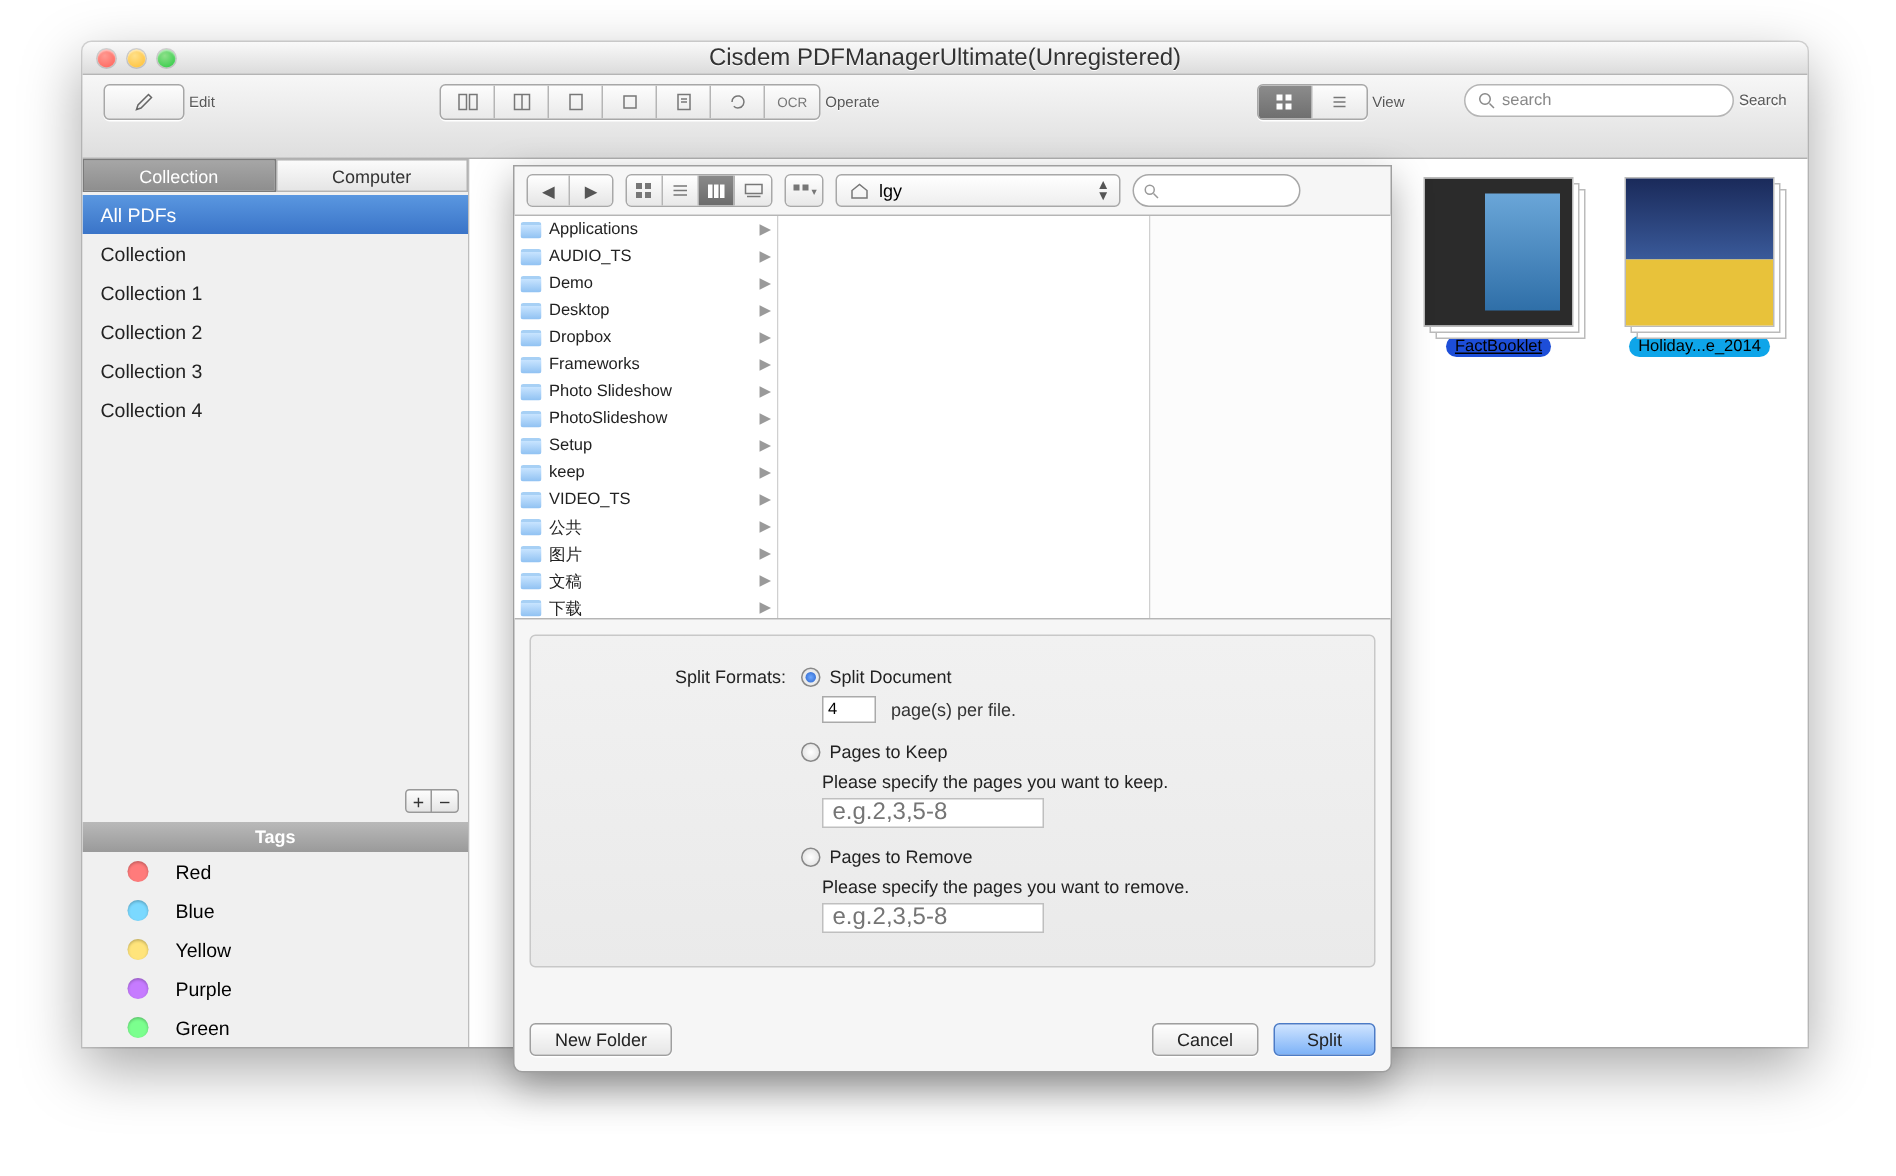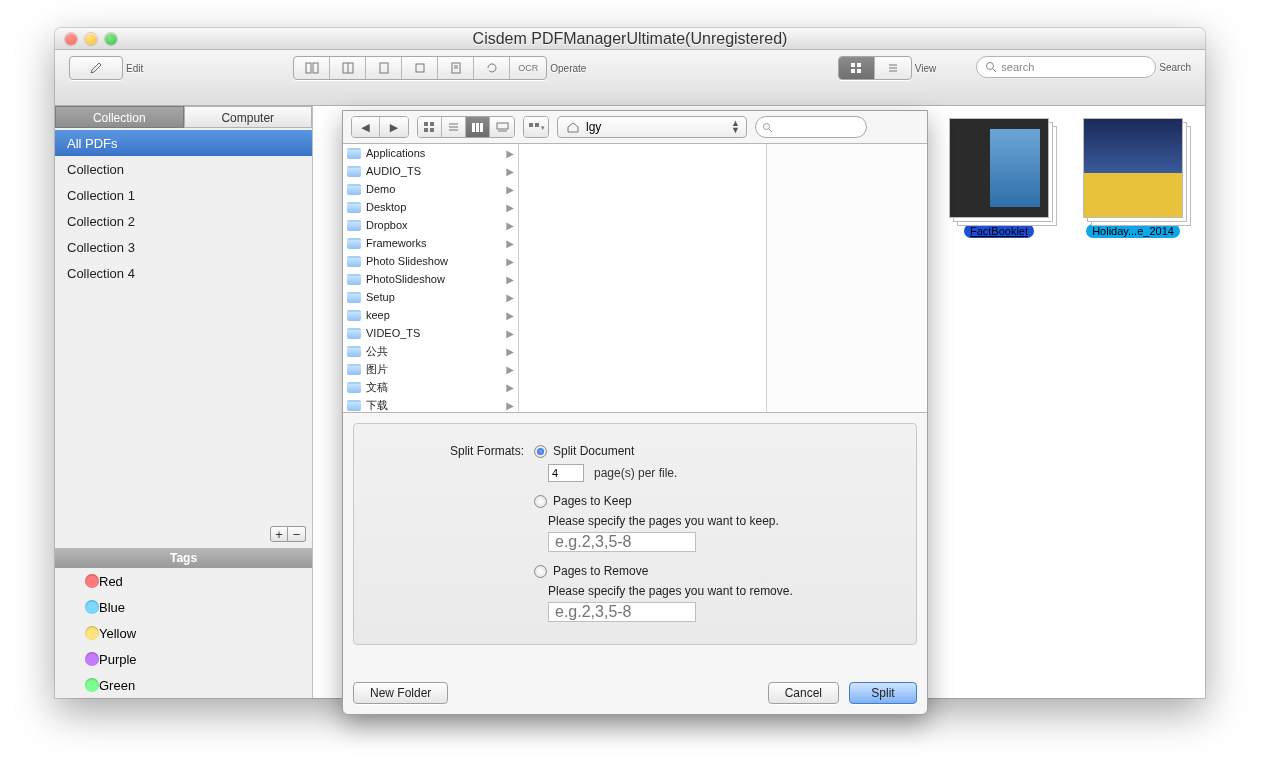--- a/index.html
+++ b/index.html
@@ -42,21 +42,21 @@
 .list { padding-top:2px;}
 .list .row{ height:26px; padding-left:12px; display:flex; align-items:center; font-size:13px; color:#222;}
 .list .row.selected{ background:linear-gradient(#5a97e0,#3a74c8); color:#fff;}
 .sidebar-mid{flex:1; position:relative;}
 .addremove{ position:absolute; bottom:6px; right:6px; display:flex;}
 .addremove div{ width:18px; height:16px; border:1px solid #999; background:linear-gradient(#fdfdfd,#e5e5e5); font-size:13px; display:flex; align-items:center; justify-content:center; color:#333;}
 .addremove div:first-child{border-radius:3px 0 0 3px;}
 .addremove div:last-child{border-radius:0 3px 3px 0; border-left:none;}
 
 .tags-header{ height:20px; background:linear-gradient(#b9b9b9,#9a9a9a); color:#fff; text-align:center; font-size:12px; line-height:20px; font-weight:600;}
-.taglist .trow{ height:26px; display:flex; align-items:center; padding-left:30px; font-size:13px;}
+.taglist .trow{ height:26px; display:flex; align-items:center; gap:18px; padding-left:30px; font-size:13px;}
 .dot{width:14px;height:14px;border-radius:50%; box-shadow:inset 0 1px 2px rgba(0,0,0,0.25);}
 
 .main-pane{ position:absolute; left:258px; right:0; top:0; bottom:0; background:#fff; padding:12px;}
 .pdf-thumbs{ position:absolute; right:20px; top:12px; display:flex; gap:30px;}
 .thumb{ width:104px; display:flex; flex-direction:column; align-items:center; gap:6px;}
 .thumb .page{ width:100px; height:100px; border:1px solid #bbb; box-shadow:4px 4px 0 -1px #fff,4px 4px 0 #bbb,8px 8px 0 -1px #fff,8px 8px 0 #bbb; background:#333; position:relative;}
 .thumb .caption{ font-size:11px; padding:1px 6px; border-radius:7px;}
 .cap1{ background:#1d4ed8;text-decoration:underline;}
 .cap2{ background:#0ea5e9;}
 

